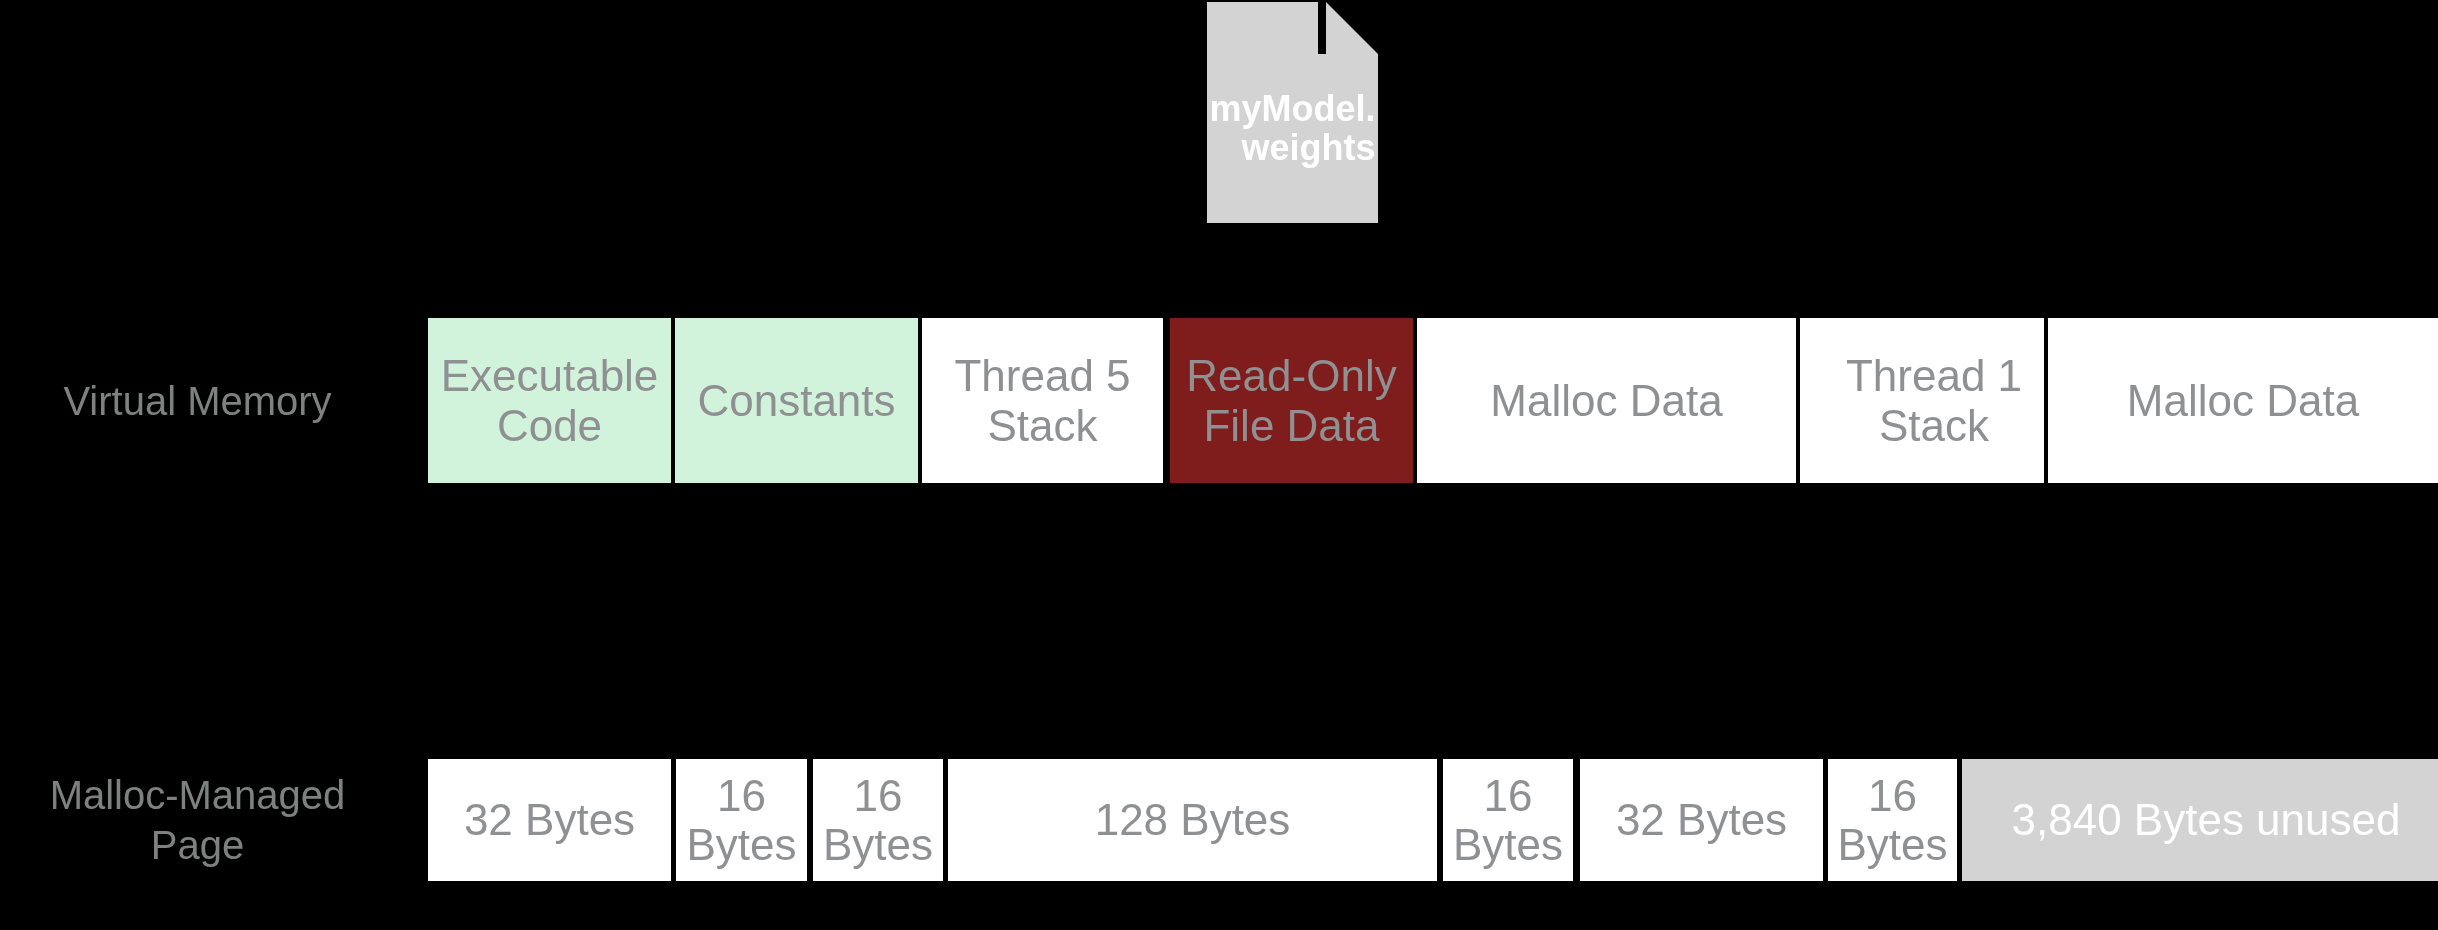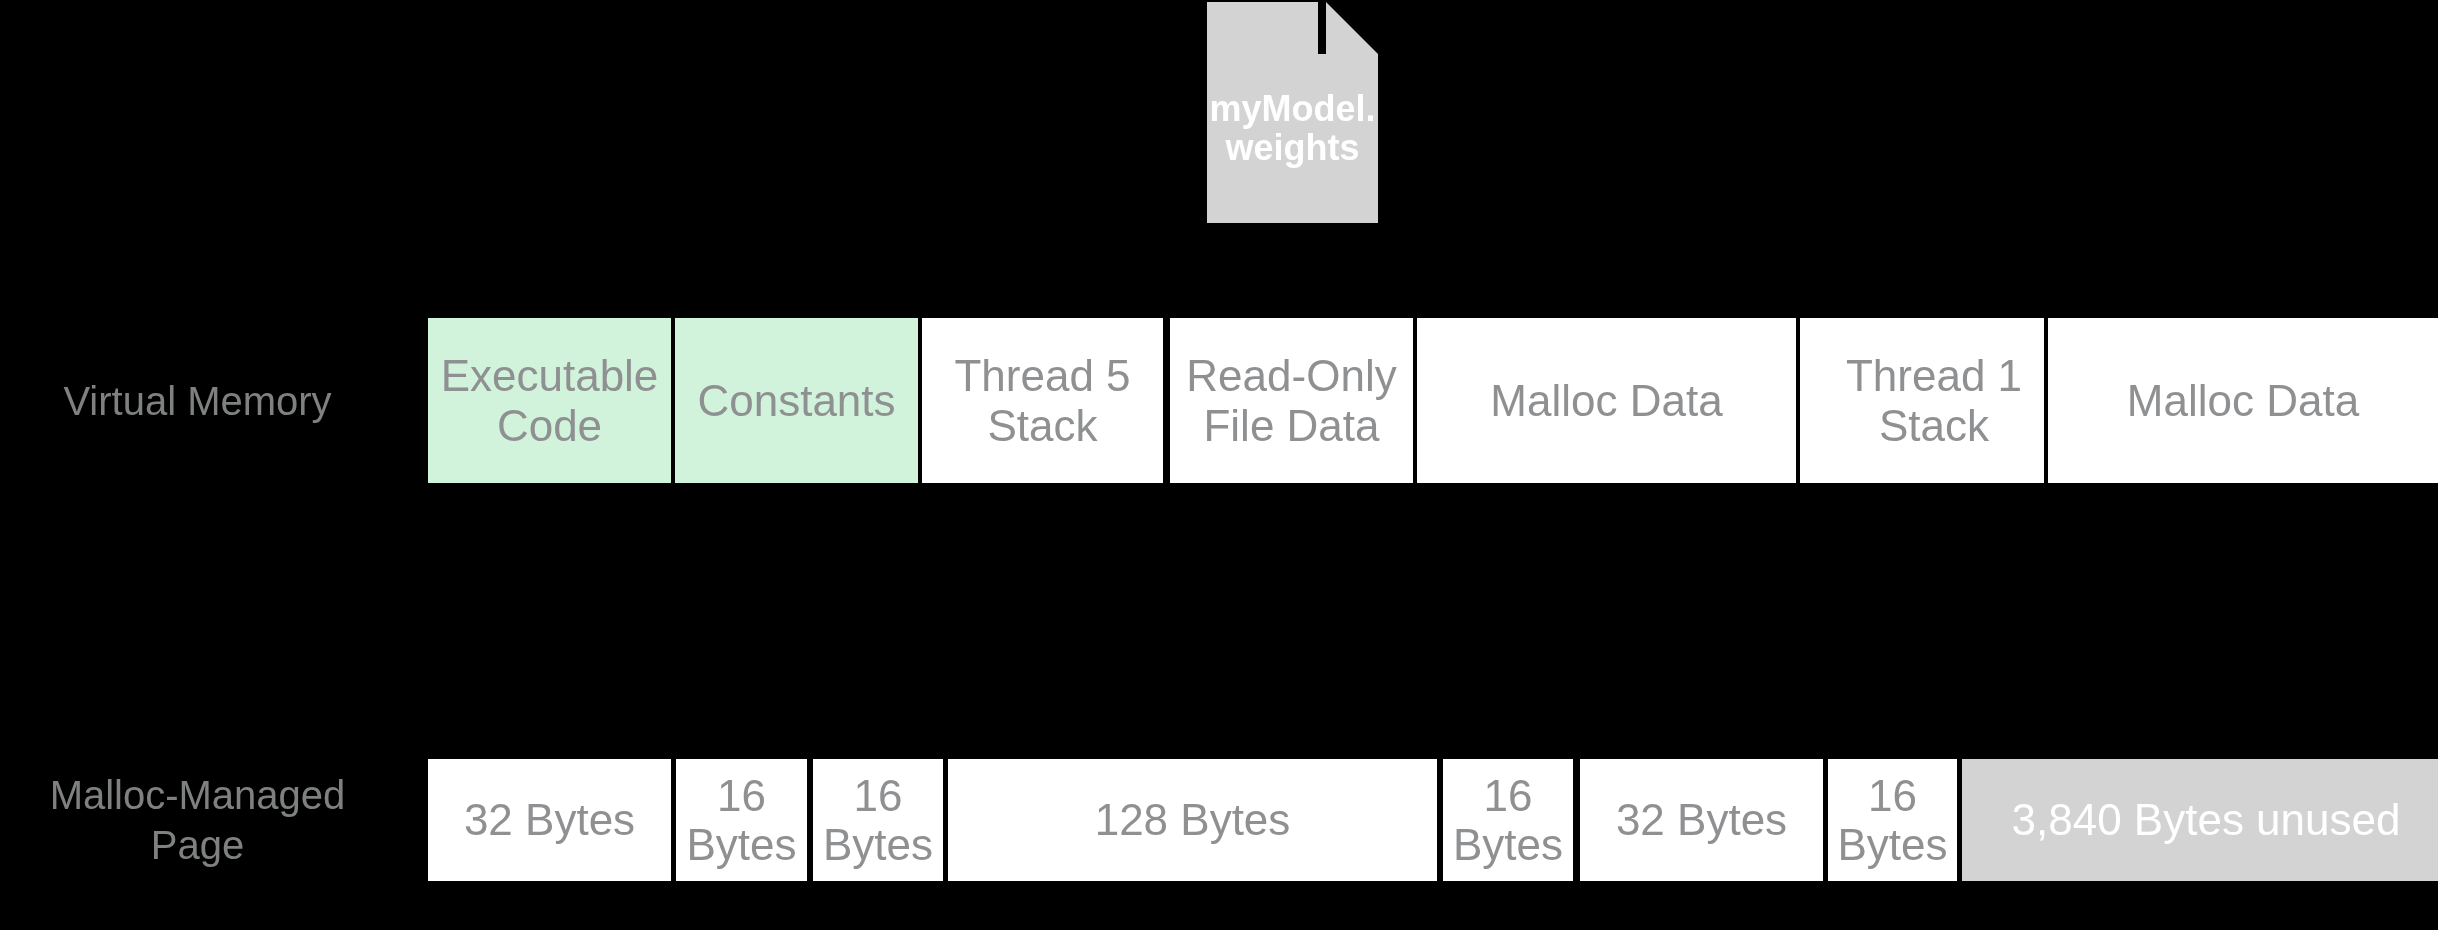--- a/index.html
+++ b/index.html
@@ -24,21 +24,21 @@
     width: 171px;
     height: 221px;
   }
   .file-icon svg { display: block; width: 100%; height: 100%; }
   .file-icon .file-label {
     position: absolute;
     left: 0; top: 0; right: 0; bottom: 0;
     display: flex;
     align-items: center;
     justify-content: center;
-    text-align: center;
+    text-align: right;
     padding-top: 32px;
     font-size: 36px;
     font-weight: bold;
     line-height: 1.08;
     color: #ffffff;
     white-space: pre-line;
   }
 
   
   .mem-row {
@@ -97,21 +97,21 @@
   </div>
 
   <div class="mem-row row-virtual">
     <div class="row-label">Virtual Memory</div>
     <div class="cells">
         <div class="cell" style="left: 428px; width: 243px; background: rgb(210, 243, 219); color: rgb(143, 144, 146);">Executable
 Code</div>
         <div class="cell" style="left: 675px; width: 243px; background: rgb(210, 243, 219); color: rgb(143, 144, 146);">Constants</div>
         <div class="cell" style="left: 922px; width: 241px; background: rgb(255, 255, 255); color: rgb(143, 144, 146);">Thread 5
 Stack</div>
-        <div class="cell" style="left: 1170px; width: 243px; background: #ffffff; color: rgb(143, 144, 146);">Read-Only
+        <div class="cell" style="left: 1170px; width: 243px; background: #7f1d1d; color: rgb(143, 144, 146);">Read-Only
 File Data</div>
         <div class="cell" style="left: 1417px; width: 379px; background: rgb(255, 255, 255); color: rgb(143, 144, 146);">Malloc Data</div>
         <div class="cell" style="left: 1800px; width: 244px; background: rgb(255, 255, 255); color: rgb(143, 144, 146); padding-left: 24px;">Thread 1
 Stack</div>
         <div class="cell" style="left: 2048px; width: 390px; background: rgb(255, 255, 255); color: rgb(143, 144, 146);">Malloc Data</div>
       </div>
   </div>
 
   <div class="mem-row row-page">
     <div class="row-label">Malloc-Managed

